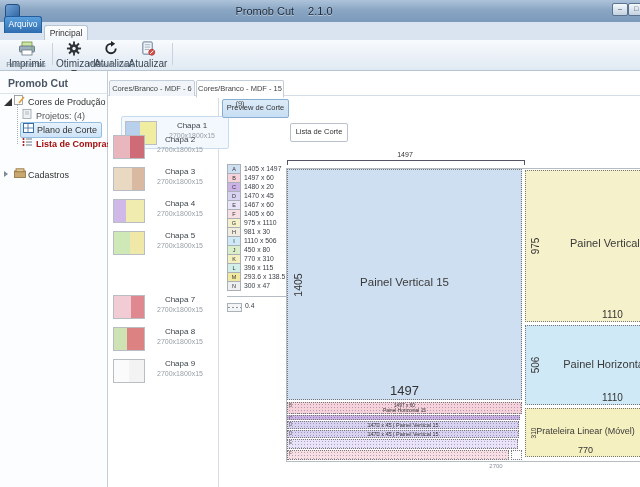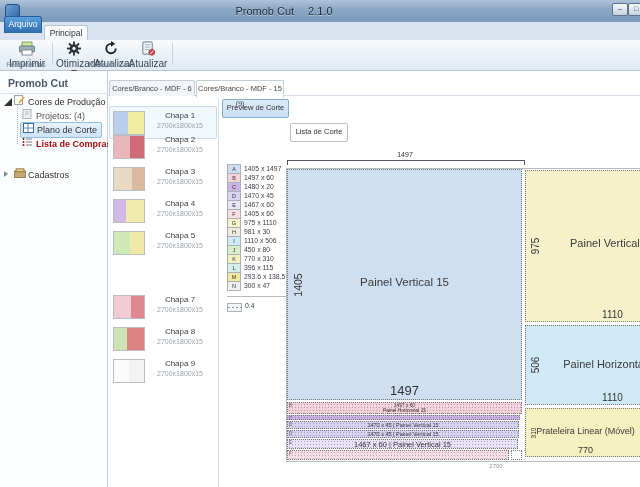--- a/index.html
+++ b/index.html
@@ -243,21 +243,21 @@
           </svg>
       </span><span class="lbl">Cadastros</span>
     </div>
   </div>
 
   <div class="docline"></div>
   <div class="doctab" style="left:109px;width:84px;">Cores/Branco - MDF - 6 (2)</div>
   <div class="doctab active" style="left:196px;width:86px;">Cores/Branco - MDF - 15 (9)</div>
 
   <div class="chapas">
-    <div class="chitem sel" style="top:10px;">
+    <div class="chitem sel" style="top:20px;margin-left:12px;">
         <div class="thumb t1"></div>
         <div class="cname">Chapa 1</div>
         <div class="cdims">2700x1800x15</div>
       </div>
     <div class="chitem" style="top:34px;">
         <div class="thumb t2"></div>
         <div class="cname">Chapa 2</div>
         <div class="cdims">2700x1800x15</div>
       </div>
     <div class="chitem" style="top:66px;">
@@ -383,23 +383,20 @@
         </div>
     </div>
     <div class="piece dots" style="left: 0px; top: 261px; width: 232px; height: 8px; background-color: rgb(217, 211, 242);">
       <span class="skey">D</span>
       <div class="striptext" style="font-size:5.5px;">
           <span>1470 x 45 | Painel Vertical 15</span>
         </div>
     </div>
     <div class="piece dots" style="left: 0px; top: 270px; width: 231px; height: 10px; background-color: rgb(233, 228, 247);">
       <span class="skey">E</span>
-      <div class="striptext" style="font-size:7.5px;">
-          <span>1467 x 60 | Painel Vertical 15</span>
-        </div>
     </div>
     <div class="piece dots" style="left: 0px; top: 281px; width: 222px; height: 10px; background-color: rgb(248, 223, 228);">
       <span class="skey">F</span>
     </div>
     <div class="piece" style="left:224px;top:281px;width:11px;height:10px;background:#fdfbfb;"></div>
 
     <div class="piece" style="left: 238px; top: 1px; width: 175px; height: 152px; background-color: rgb(245, 241, 203);">
       <div class="vlabel" style="left:9px;font-size:10px;">975</div>
       <div class="pname" style="top:66px;font-size:11px;">Painel Vertical 15</div>
       <div class="bdim" style="font-size:10px;">1110</div>

